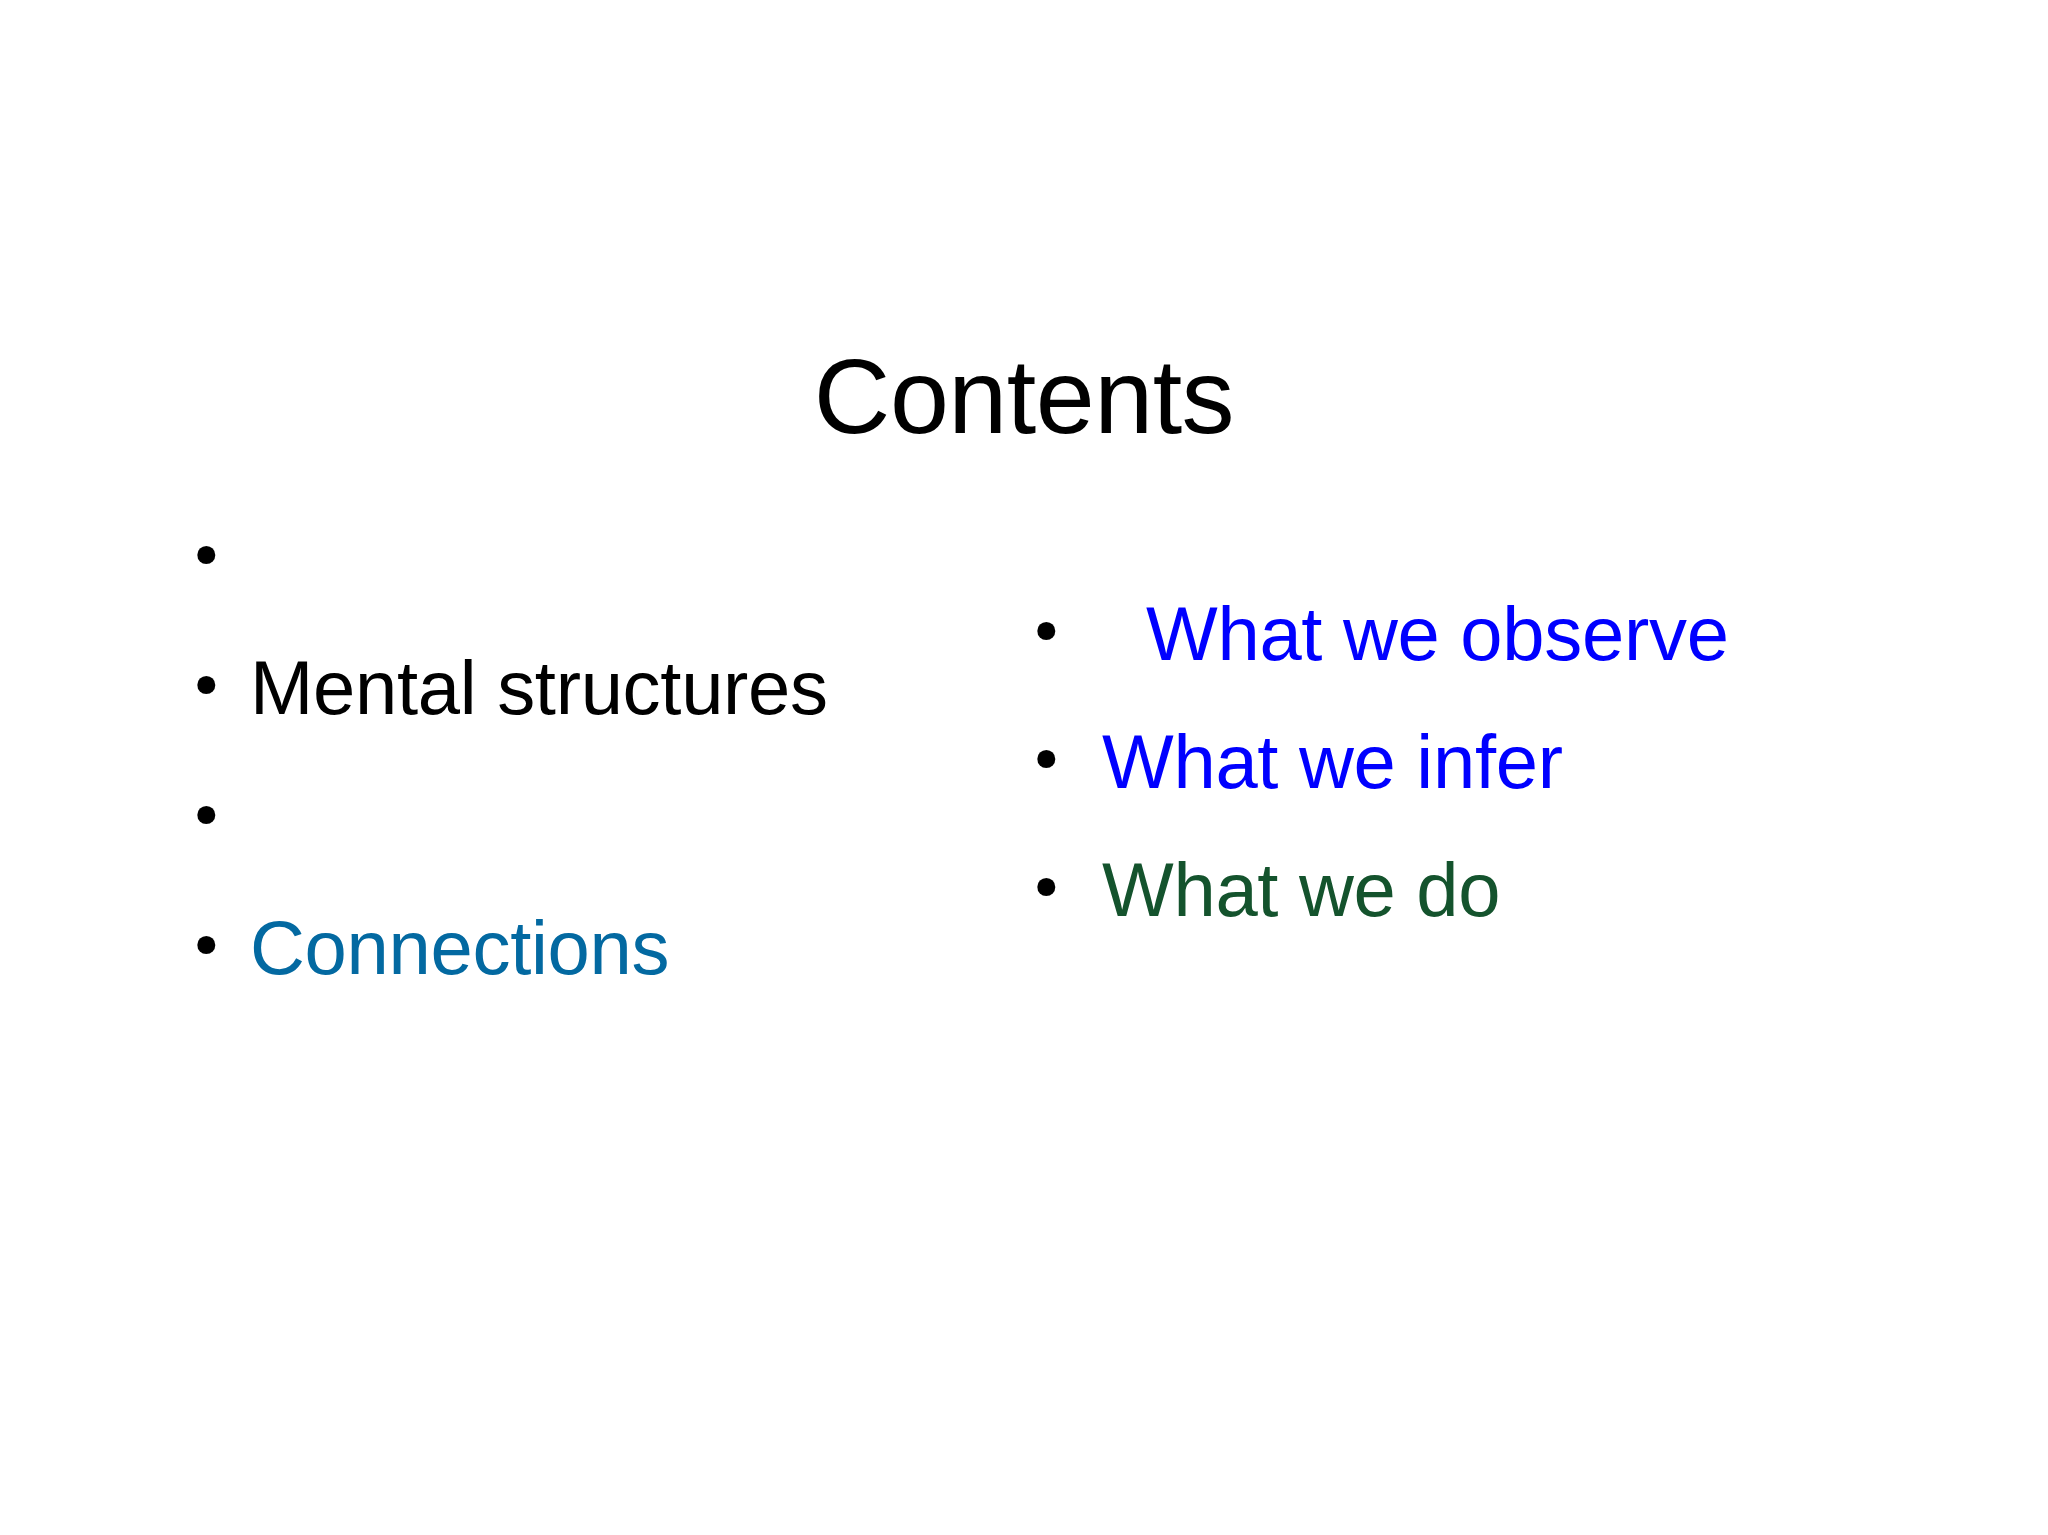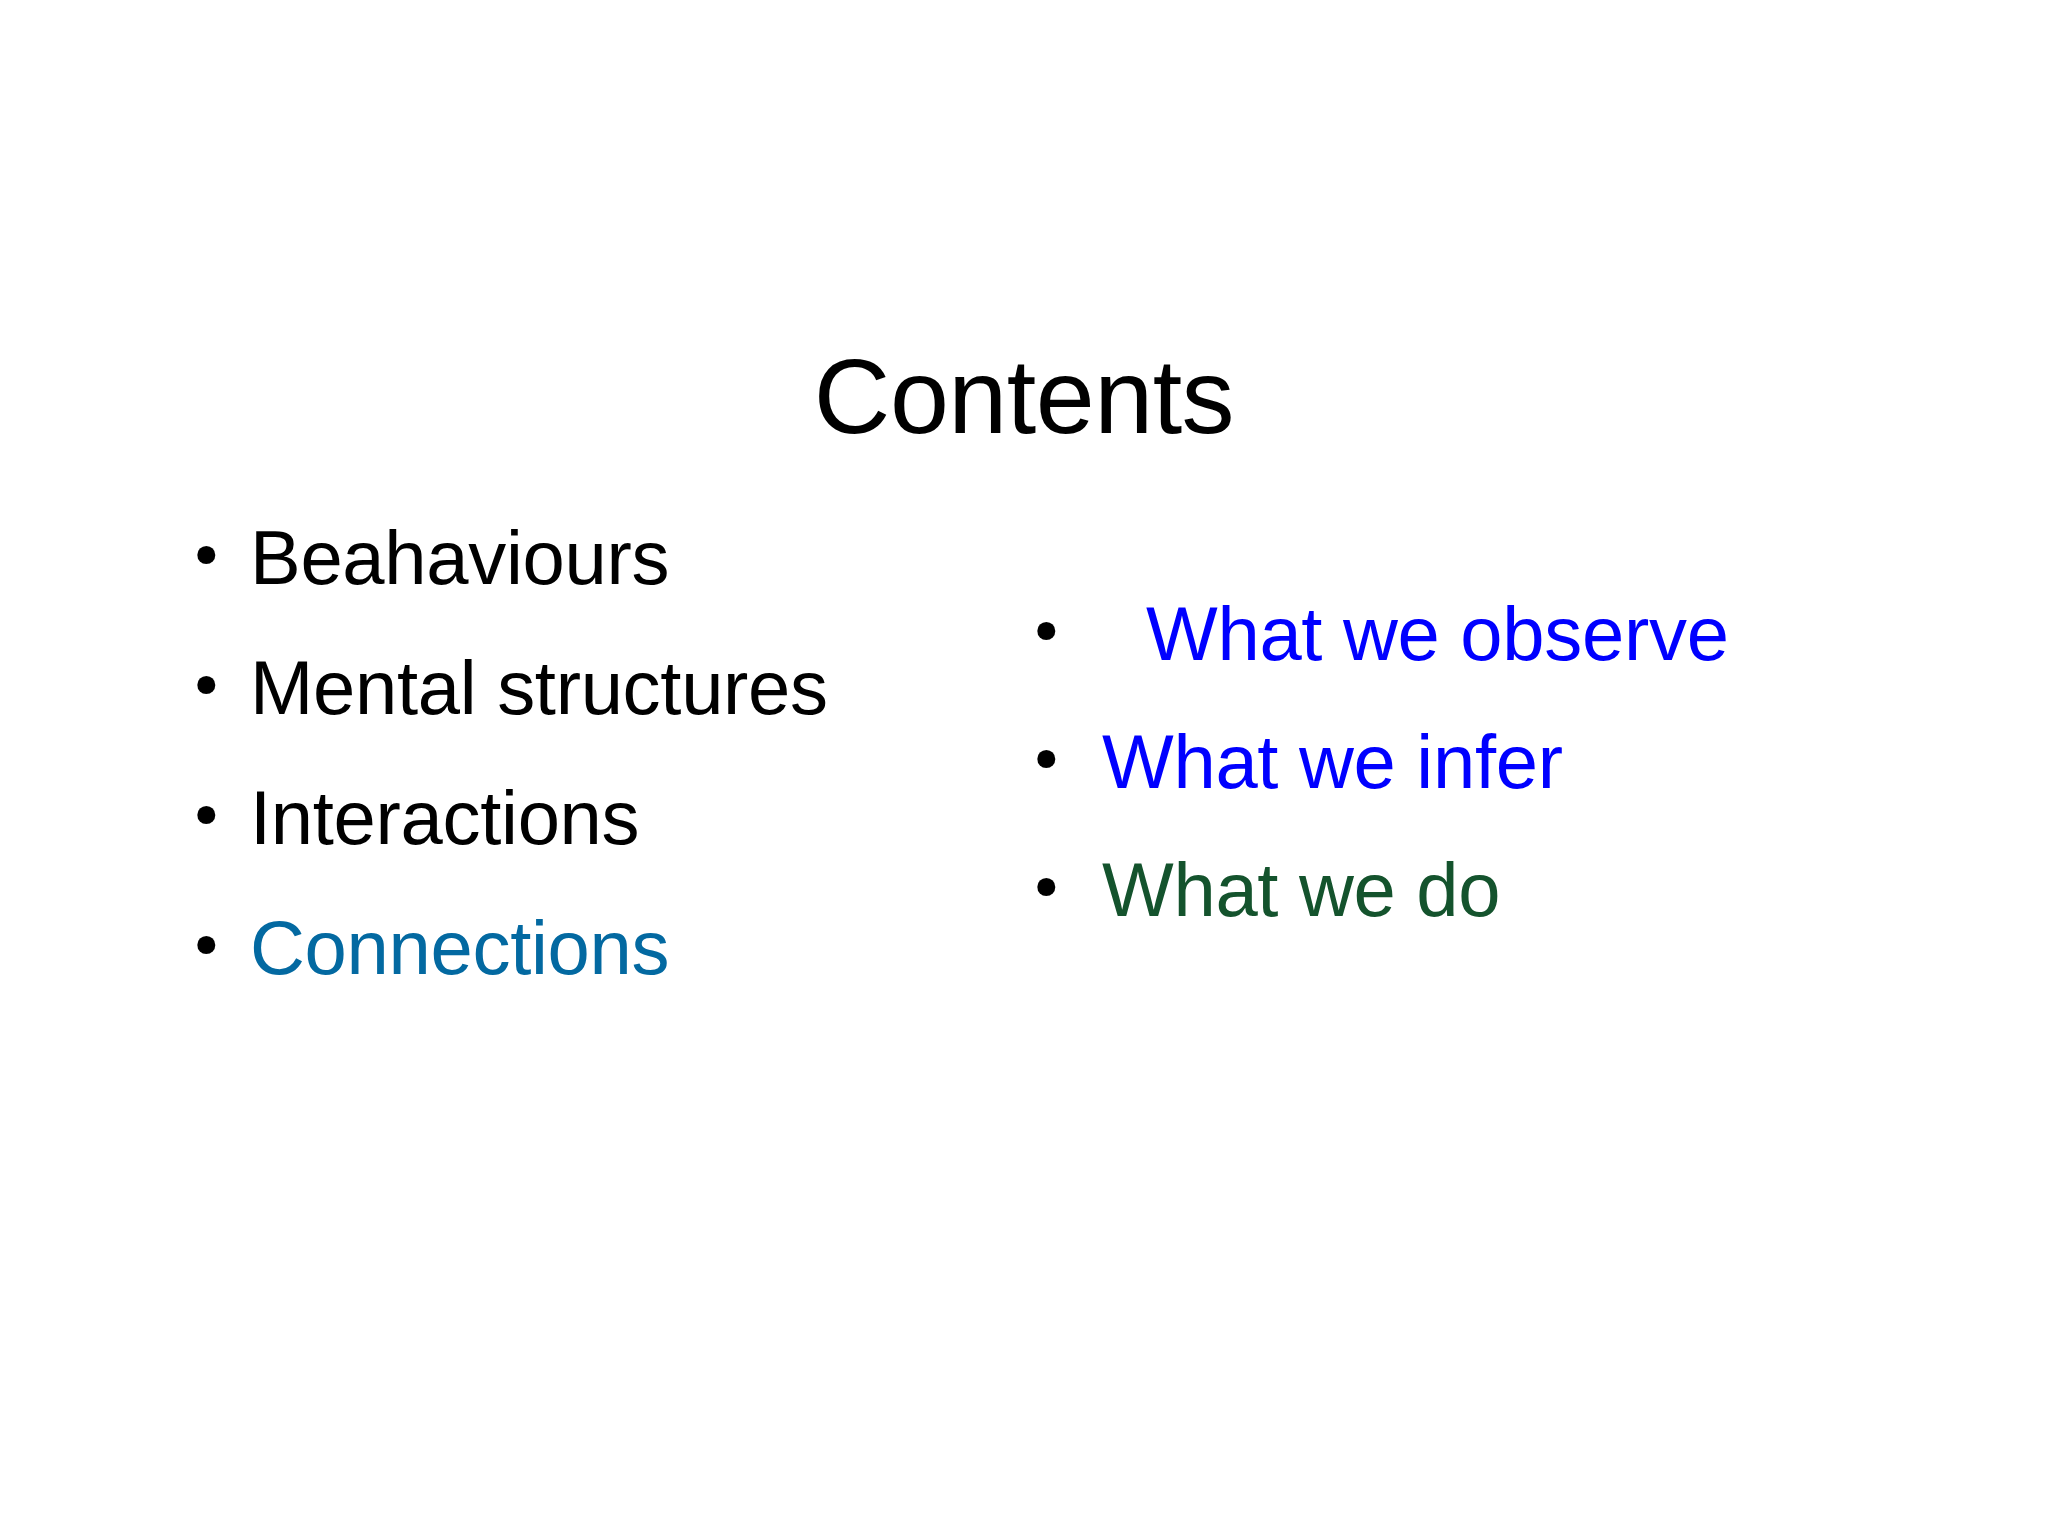--- a/index.html
+++ b/index.html
@@ -104,31 +104,29 @@
 <body>
 
 <div id="slide" style="background: rgb(255, 255, 255);">
 
   <h1 id="slide-title" style="color: rgb(0, 0, 0);">Contents</h1>
 
   <ul id="left-column" class="bullet-list">
 
     <li class="bullet-item">
       <span class="bullet-marker" style="color: rgb(0, 0, 0);">•</span>
-      <span class="bullet-text" style="color: rgb(0, 0, 0);">Beahaviours</span>
     </li>
 
     <li class="bullet-item">
       <span class="bullet-marker" style="color: rgb(0, 0, 0);">•</span>
       <span class="bullet-text" style="color: rgb(0, 0, 0);">Mental structures</span>
     </li>
 
     <li class="bullet-item">
       <span class="bullet-marker" style="color: rgb(0, 0, 0);">•</span>
-      <span class="bullet-text" style="color: rgb(0, 0, 0);">Interactions</span>
     </li>
 
     <li class="bullet-item">
       <span class="bullet-marker" style="color: rgb(0, 0, 0);">•</span>
       <span class="bullet-text" style="color: #0369a1;">Connections</span>
     </li>
   </ul>
 
   <ul id="right-column" class="bullet-list">
 

